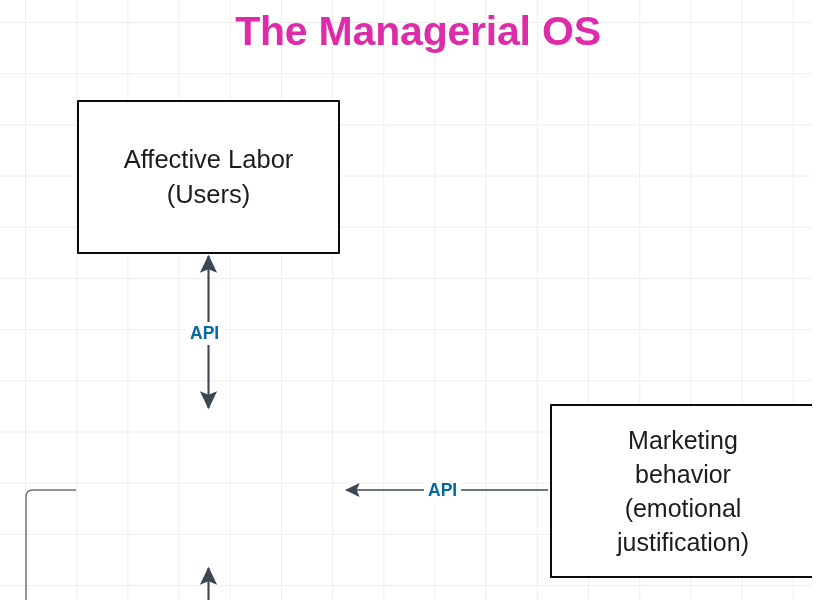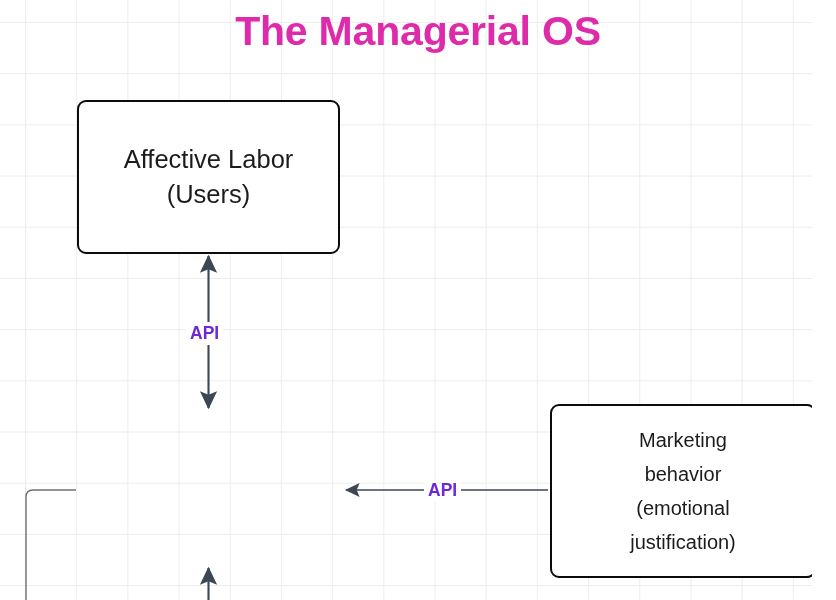--- a/index.html
+++ b/index.html
@@ -49,45 +49,45 @@
     color: #DD2BAA;
     font-family: "Liberation Sans", sans-serif;
     white-space: nowrap;
   }
 
   .node {
     position: absolute;
     box-sizing: border-box;
     background: #ffffff;
     border: 2.6px solid #0b0b0b;
-    border-radius: 9px;
+    border-radius: 1px;
     display: flex;
     align-items: center;
     justify-content: center;
     text-align: center;
     color: #1c1c1c;
     font-size: 25.5px;
     line-height: 35px;
     font-family: "Liberation Sans", sans-serif;
   }
 
   .node .node-label {
     display: block;
     padding: 0 10px;
     white-space: pre-line;
   }
 
   #node-affective-labor { left: 77px;  top: 100px; width: 263px; height: 154px; }
   #node-libertarian-feminism { left: 78px; top: 410px; width: 262px; height: 156px; }
   #node-marketing-behavior { left: 550px; top: 404px; width: 266px; height: 174px;
-                             font-size: 20px; line-height: 34px; }
+                             font-size: 25px; line-height: 34px; }
 
   .edge-label {
     position: absolute;
-    color: #6d28d9;
+    color: #0369a1;
     font-size: 17.5px;
     font-weight: bold;
     font-family: "Liberation Sans", sans-serif;
     background: #ffffff;
     padding: 1px 4px;
     white-space: nowrap;
   }
 
   #edge-label-api-vertical { left: 186px; top: 322px; }
   #edge-label-api-horizontal { left: 424px; top: 479px; }

